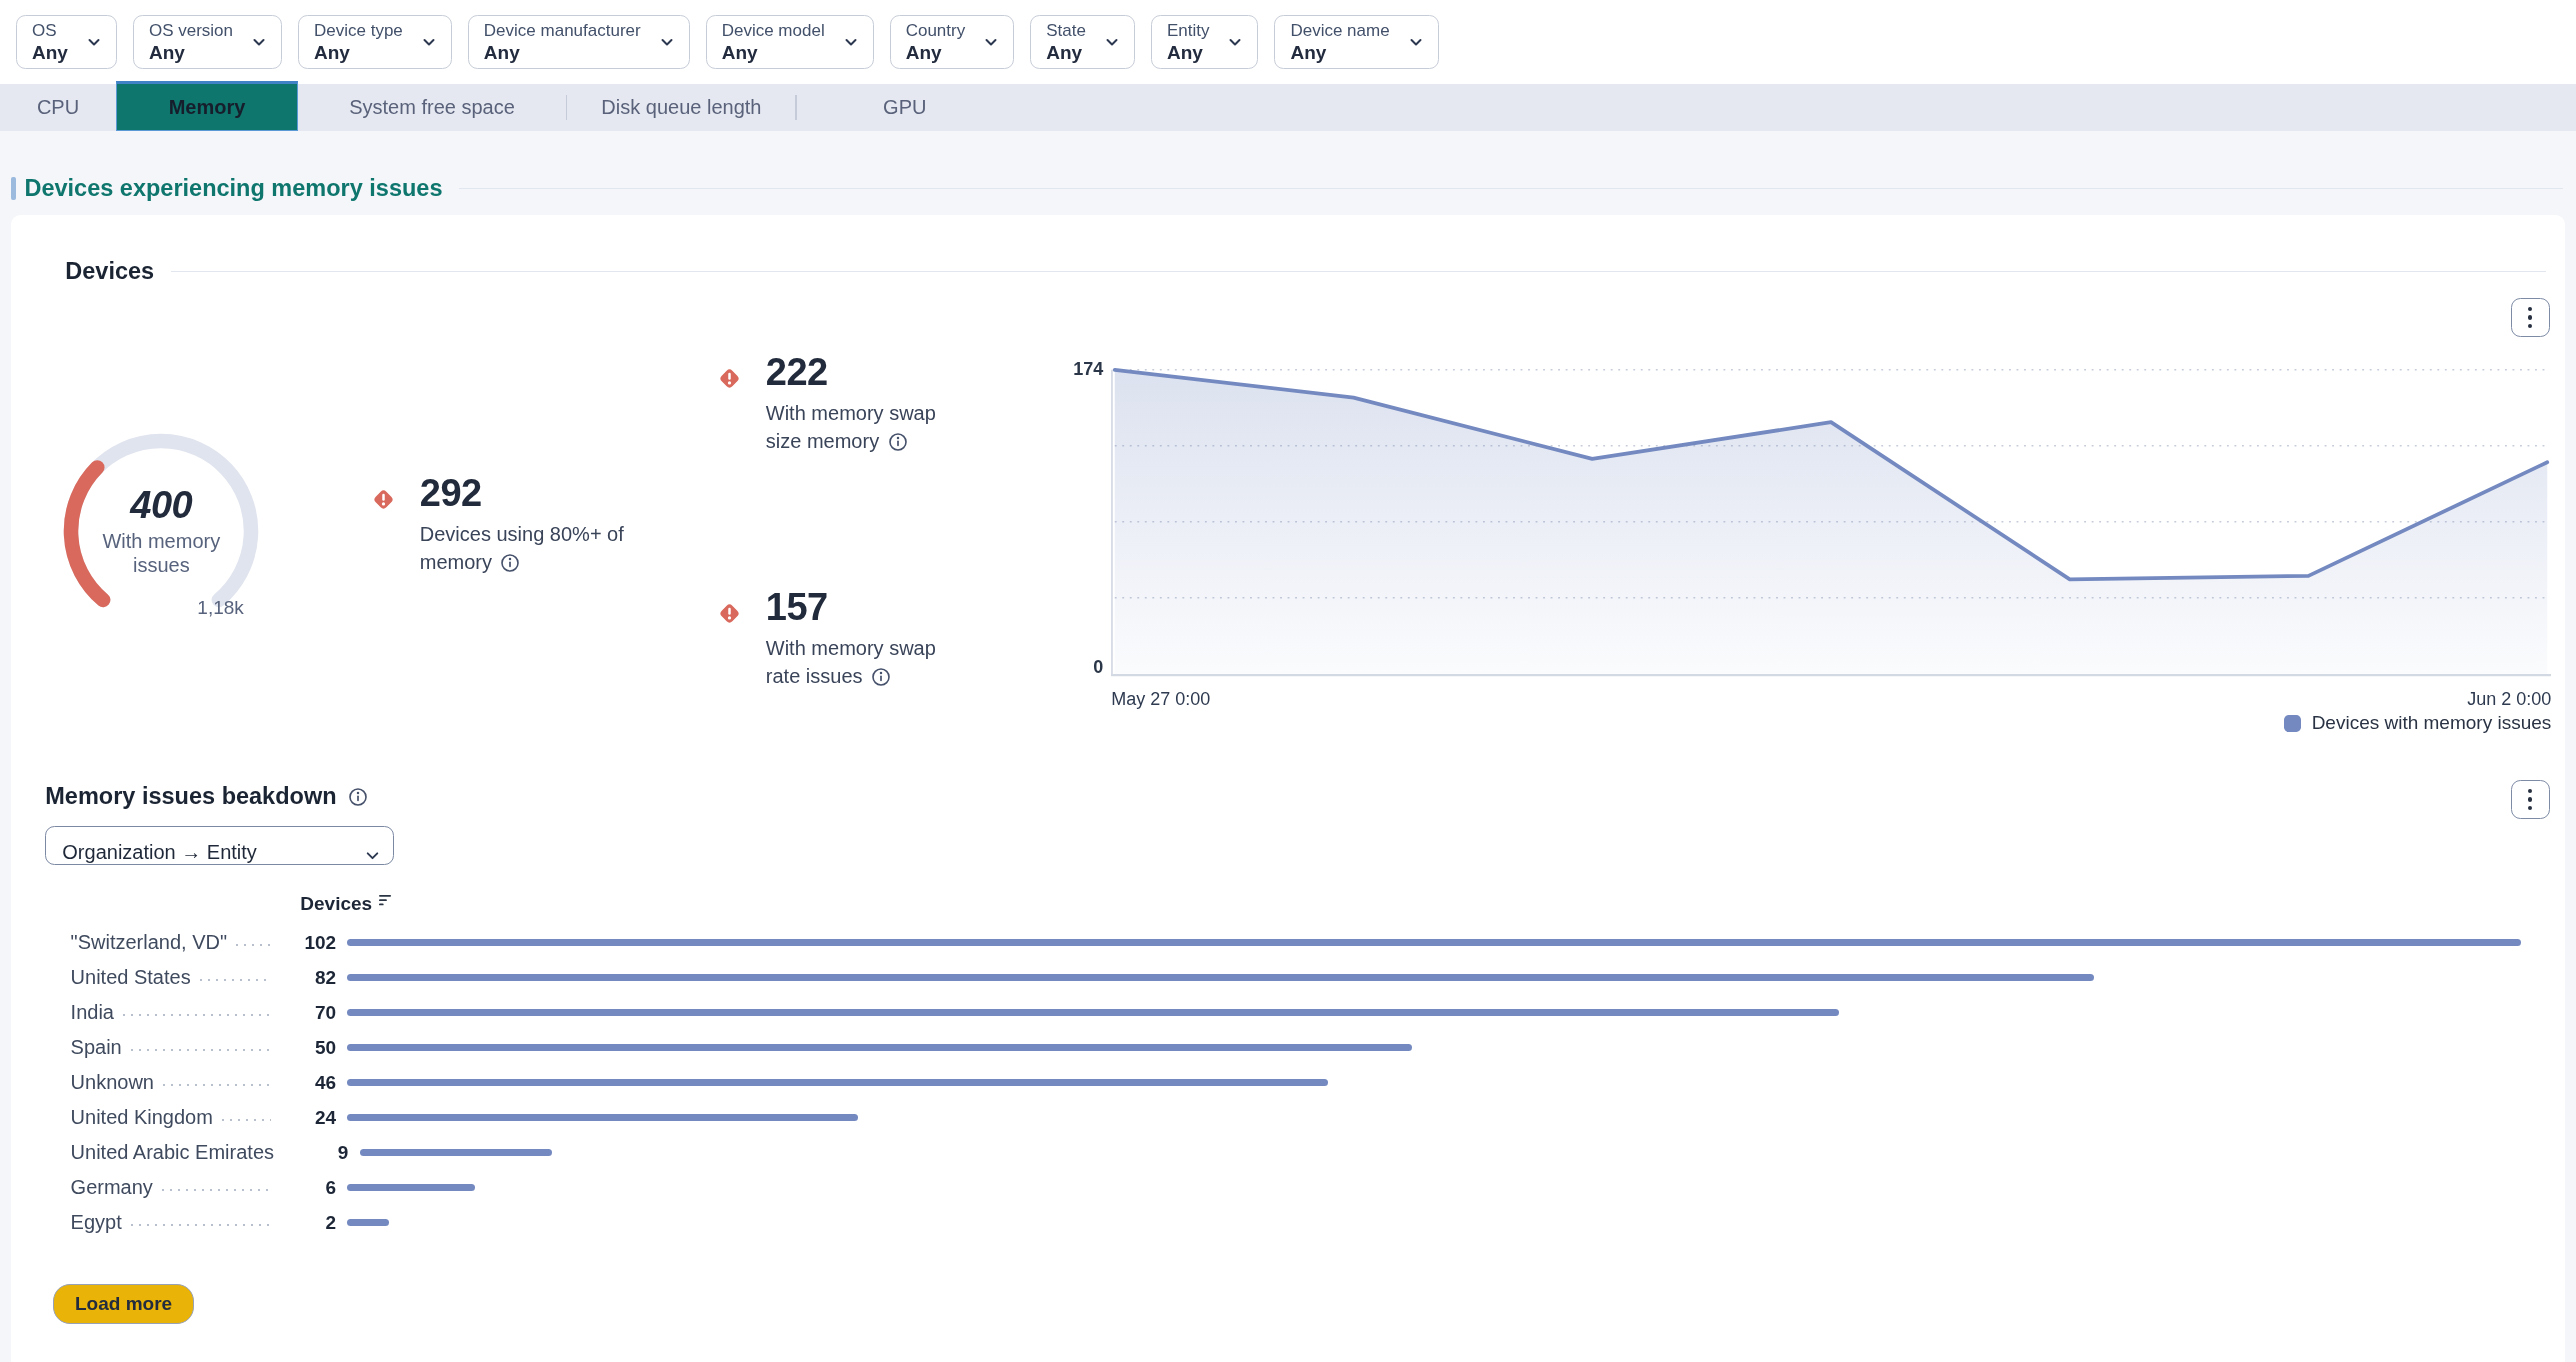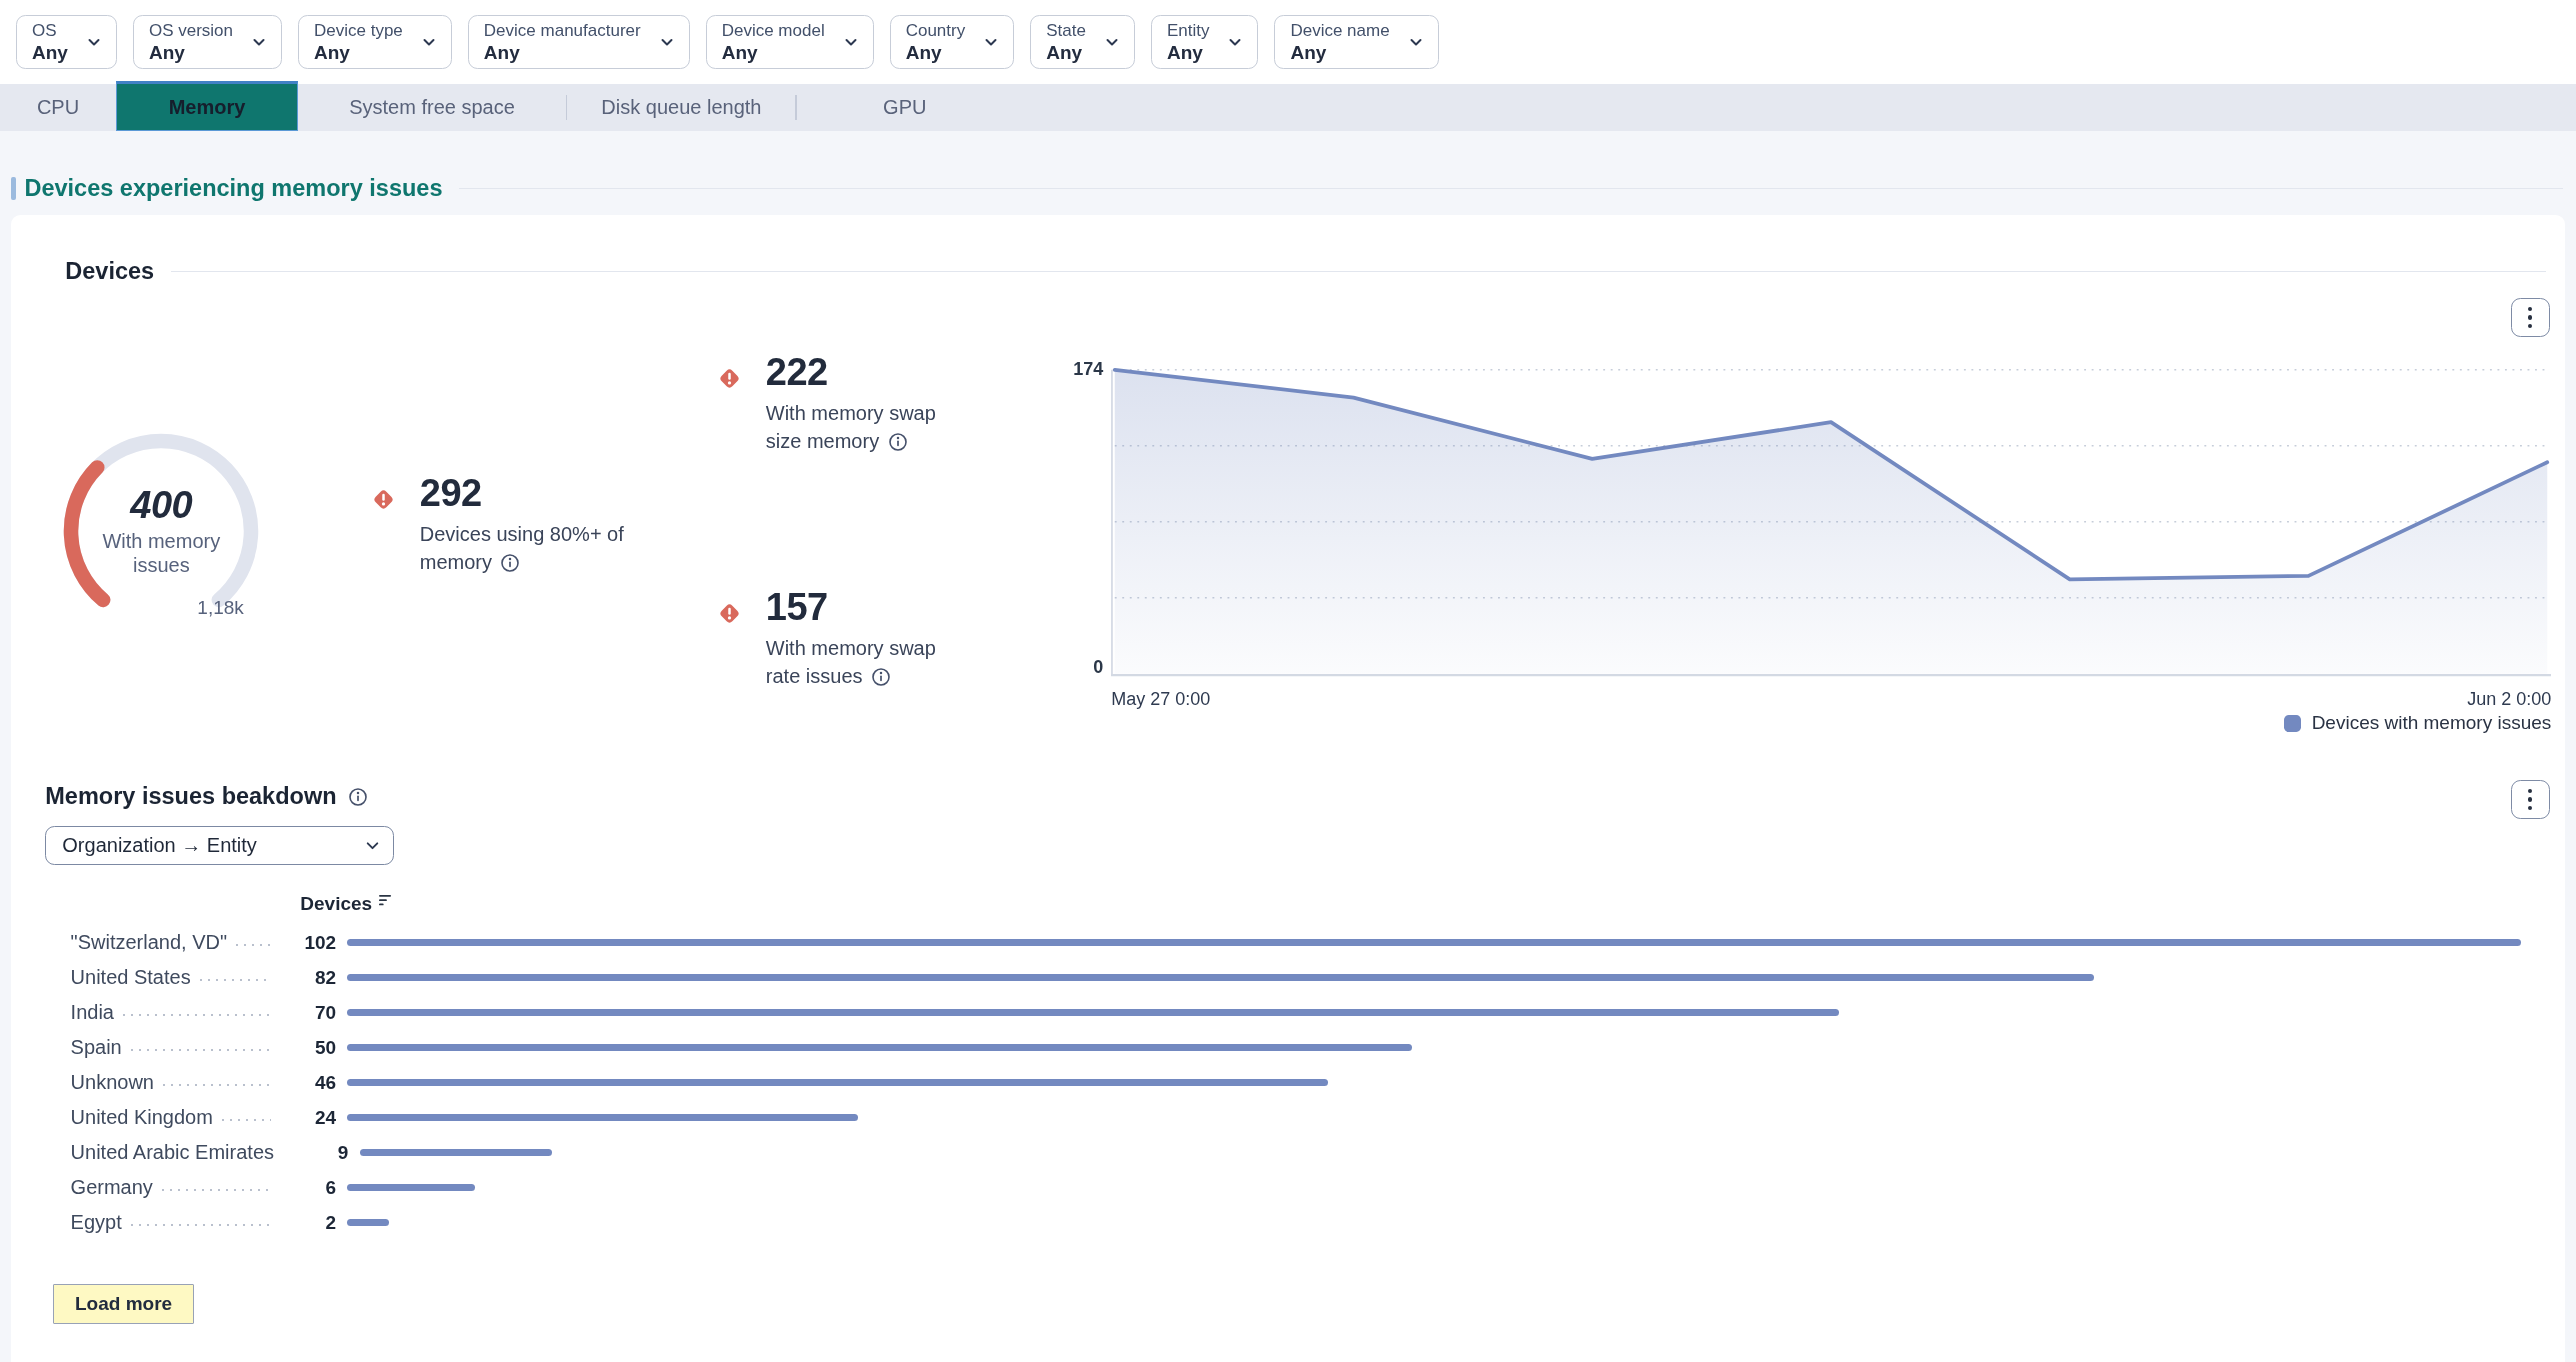--- a/index.html
+++ b/index.html
@@ -65,36 +65,36 @@
   .xlabels { position:absolute; left:1100px; top:474px; width:1440px; display:flex;
     justify-content:space-between; font-size:18px; font-weight:500; color:#2e3a50; }
   .legend { position:absolute; left:1100px; top:497px; width:1440px; display:flex;
     justify-content:flex-end; align-items:center; gap:10.3px; }
   .swatch { width:17px; height:17px; border-radius:4.7px; background:#7389c0; }
   .legend-text { font-size:19px; color:#2a3344; }
 
   
   .bd-head { position:absolute; left:34px; top:568px; display:flex; align-items:center; gap:8.5px; }
   .select { position:absolute; left:34px; top:611px; width:349px; height:39px; background:#fff;
-    border:1.4px solid #7c89a3; border-radius:9.4px; display:flex; align-items:center;
+    border:1.4px solid #7c89a3; border-radius:9.4px; display:flex; align-items:flex-end;
     padding:0 12.2px 0 16px; cursor:pointer; }
   .select-value { flex:1; font-size:20px; color:#1f2838; }
   .bd-colhead { position:absolute; left:289px; top:678px; display:flex; align-items:flex-start; gap:5.6px;
     font-size:19px; font-weight:700; color:#1c2636; cursor:pointer; }
   .bd-colhead svg { margin-top:0.9px; }
   .bd-rows { position:absolute; left:48px; right:5.6px; top:710px; }
   .bd-row { display:flex; align-items:center; height:35px; }
   .bd-label { flex:0 0 auto; font-size:20px; color:#3f4a5e; white-space:nowrap; padding-left:11.3px; }
   .bd-leader { flex:1 1 auto; height:2.3px; margin:5.6px 13px 0 9.4px;
     background-image:repeating-linear-gradient(90deg,#b9c0cd 0 2.3px,transparent 2.3px 8px); }
   .bd-value { flex:0 0 52px; text-align:right; font-size:19px; font-weight:700; color:#1c2636; }
   .bd-barwrap { flex:0 0 2223px; padding-left:11.3px; }
   .bd-bar { display:block; height:7px; border-radius:3.8px; background:#7389c0; }
-  .load-more { position:absolute; left:42px; top:1069px; background:#fef9c3; border:1.4px solid #98a2b6;
-    border-radius:1px; padding:7.5px 20.7px 8.5px; font-size:19px; font-weight:700; color:#222c3e;
+  .load-more { position:absolute; left:42px; top:1069px; background:#eab308; border:1.4px solid #98a2b6;
+    border-radius:17px; padding:7.5px 20.7px 8.5px; font-size:19px; font-weight:700; color:#222c3e;
     font-family:inherit; cursor:pointer; }
 </style>
 </head>
 <body>
 
 <div class="app">
 
   <div class="filter-bar" id="filter-bar">
       <button class="chip">
     <span class="chip-col">

